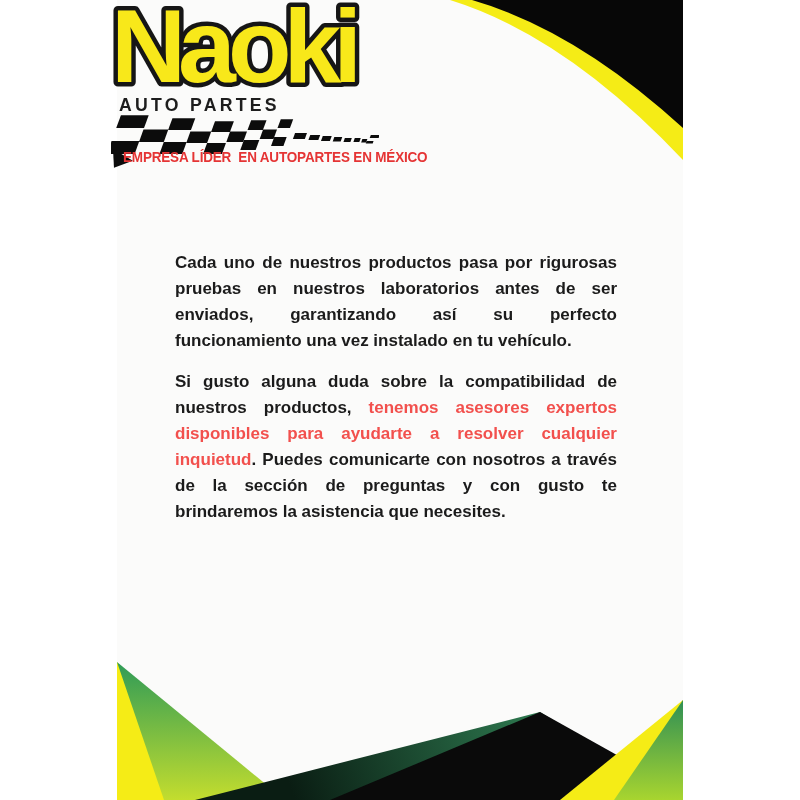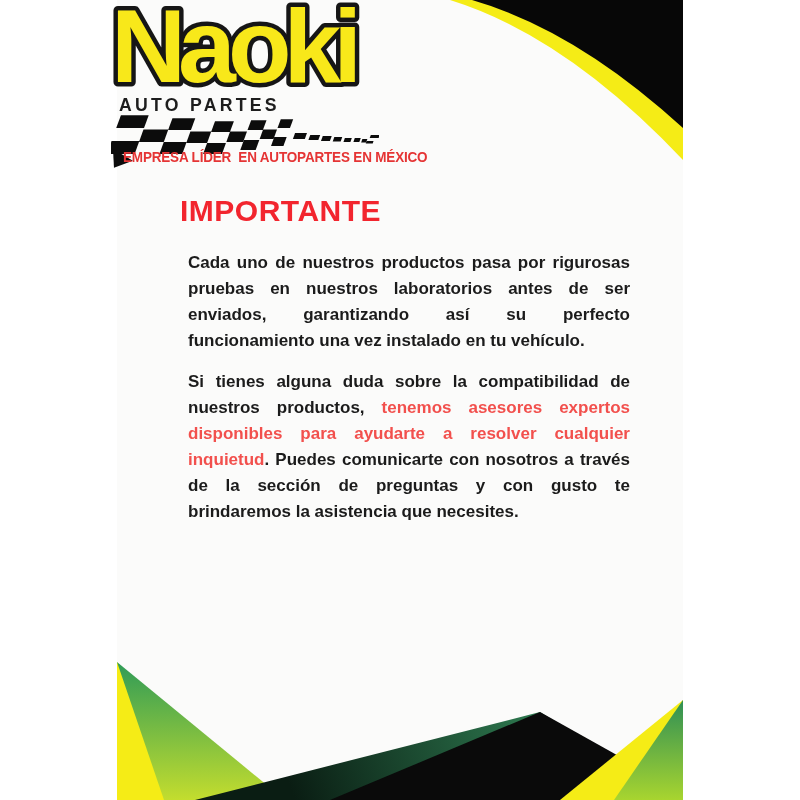--- a/index.html
+++ b/index.html
@@ -17,21 +17,21 @@
            color:#e53434;letter-spacing:-0.2px;transform:scaleX(.9);transform-origin:left top;
            white-space:pre;}
 
   
   .corner-svg{position:absolute;right:0;top:0;}
   .bottom-svg{position:absolute;left:0;bottom:0;}
 
   
   .heading{position:absolute;left:63px;top:194px;margin:0;font-size:30px;font-weight:bold;
            color:#f2252e;letter-spacing:0.5px;}
-  .body-text{position:absolute;left:71px;top:250px;width:442px;}
+  .body-text{position:absolute;left:58px;top:250px;width:442px;}
   .body-text p{margin:0 0 15px 0;font-size:17px;line-height:26px;font-weight:bold;
                color:#1b1b1b;text-align:justify;}
   .hl{color:#f2504d;}
 </style>
 </head>
 <body>
 
 <div class="page">
   <div class="card">
 
@@ -71,25 +71,24 @@
         <rect x="244" y="23" width="6" height="4"></rect>
         <rect x="252" y="24" width="5" height="3.5"></rect>
         <rect x="259" y="20" width="9" height="3"></rect>
         <rect x="257" y="26" width="7" height="2.5"></rect>
       </g>
       <path d="M2 36 L22 48 L3 55 Z" fill="#0c0c0c"></path>
     </svg>
 
     <div class="tagline">EMPRESA LÍDER  EN AUTOPARTES EN MÉXICO</div>
 
-    <h1 class="heading">IMPORTANTE</h1>
 
     <div class="body-text">
       <p>Cada uno de nuestros productos pasa por rigurosas pruebas en nuestros laboratorios antes de ser enviados, garantizando así su perfecto funcionamiento una vez instalado en tu vehículo.</p>
-      <p><span>Si tienes alguna duda sobre la compatibilidad de nuestros productos, </span><span class="hl">tenemos asesores expertos disponibles para ayudarte a resolver cualquier inquietud</span><span>. Puedes comunicarte con nosotros a través de la sección de preguntas y con gusto te brindaremos la asistencia que necesites.</span></p>
+      <p><span>Si gusto alguna duda sobre la compatibilidad de nuestros productos, </span><span class="hl">tenemos asesores expertos disponibles para ayudarte a resolver cualquier inquietud</span><span>. Puedes comunicarte con nosotros a través de la sección de preguntas y con gusto te brindaremos la asistencia que necesites.</span></p>
     </div>
 
     <svg class="bottom-svg" width="566" height="160" viewBox="0 0 566 160">
       <defs>
         <linearGradient id="gLeft" x1="0" y1="0" x2="0" y2="1">
           <stop offset="0" stop-color="#2f9b57"></stop>
           <stop offset="1" stop-color="#c3dd2e"></stop>
         </linearGradient>
         <linearGradient id="gRight" x1="0" y1="0" x2="0" y2="1">
           <stop offset="0" stop-color="#2f8f55"></stop>

